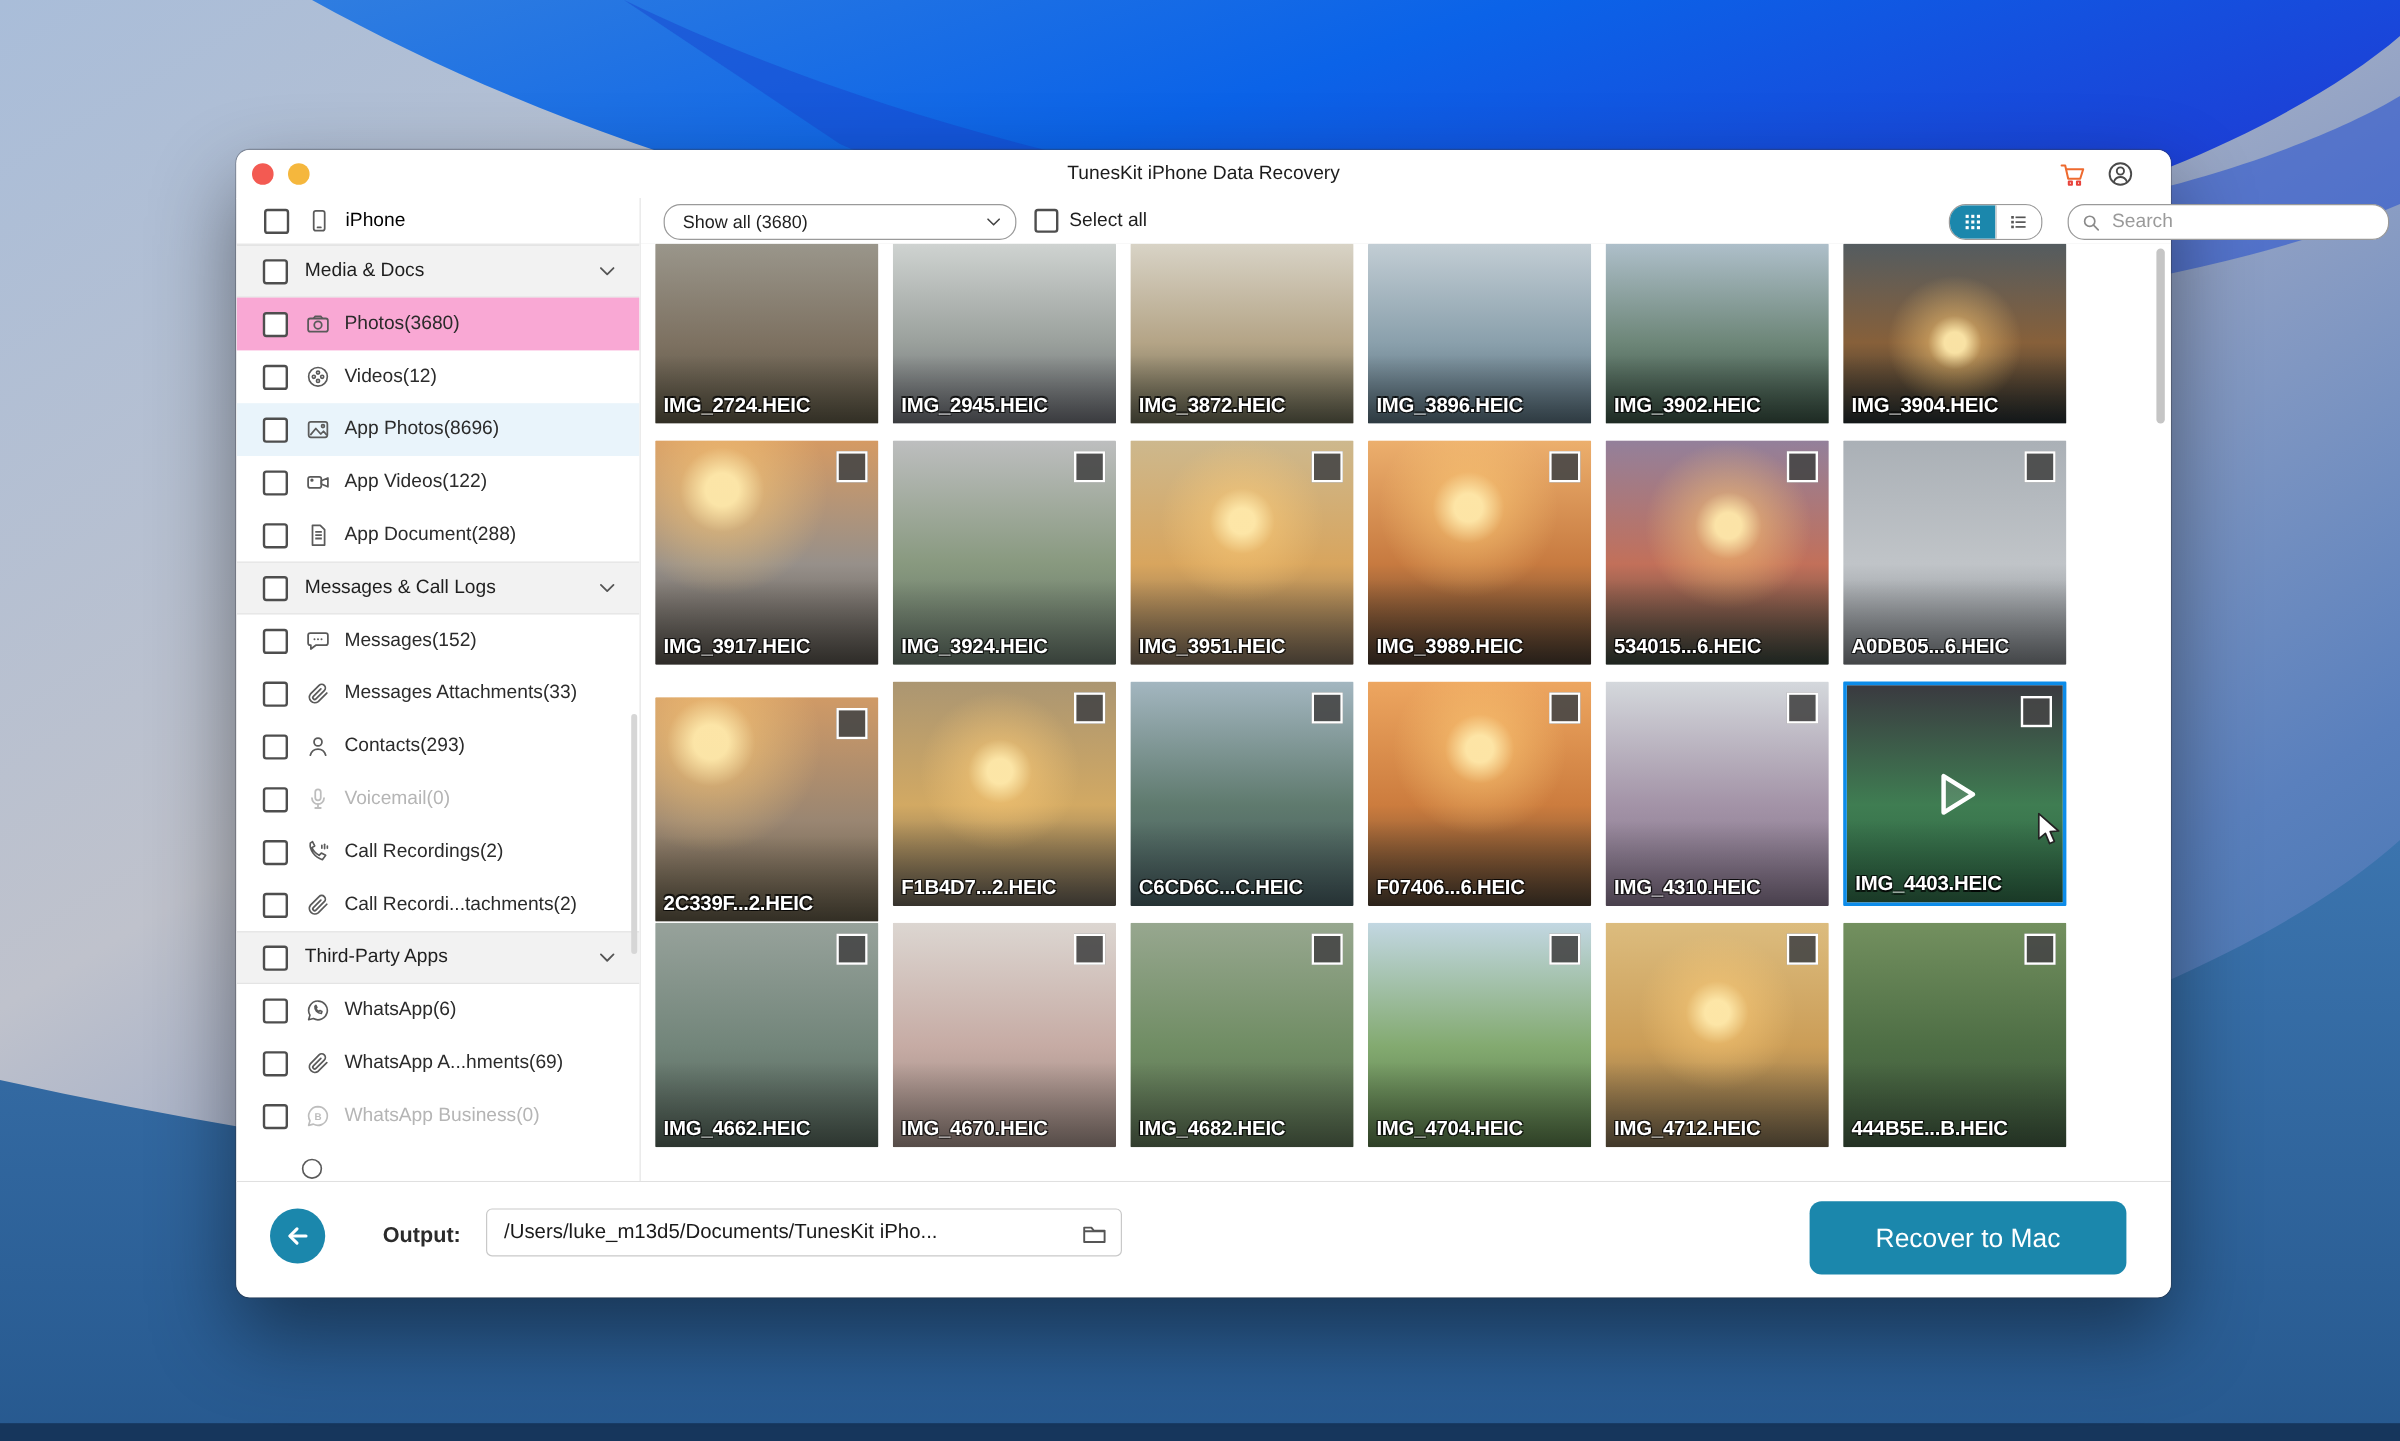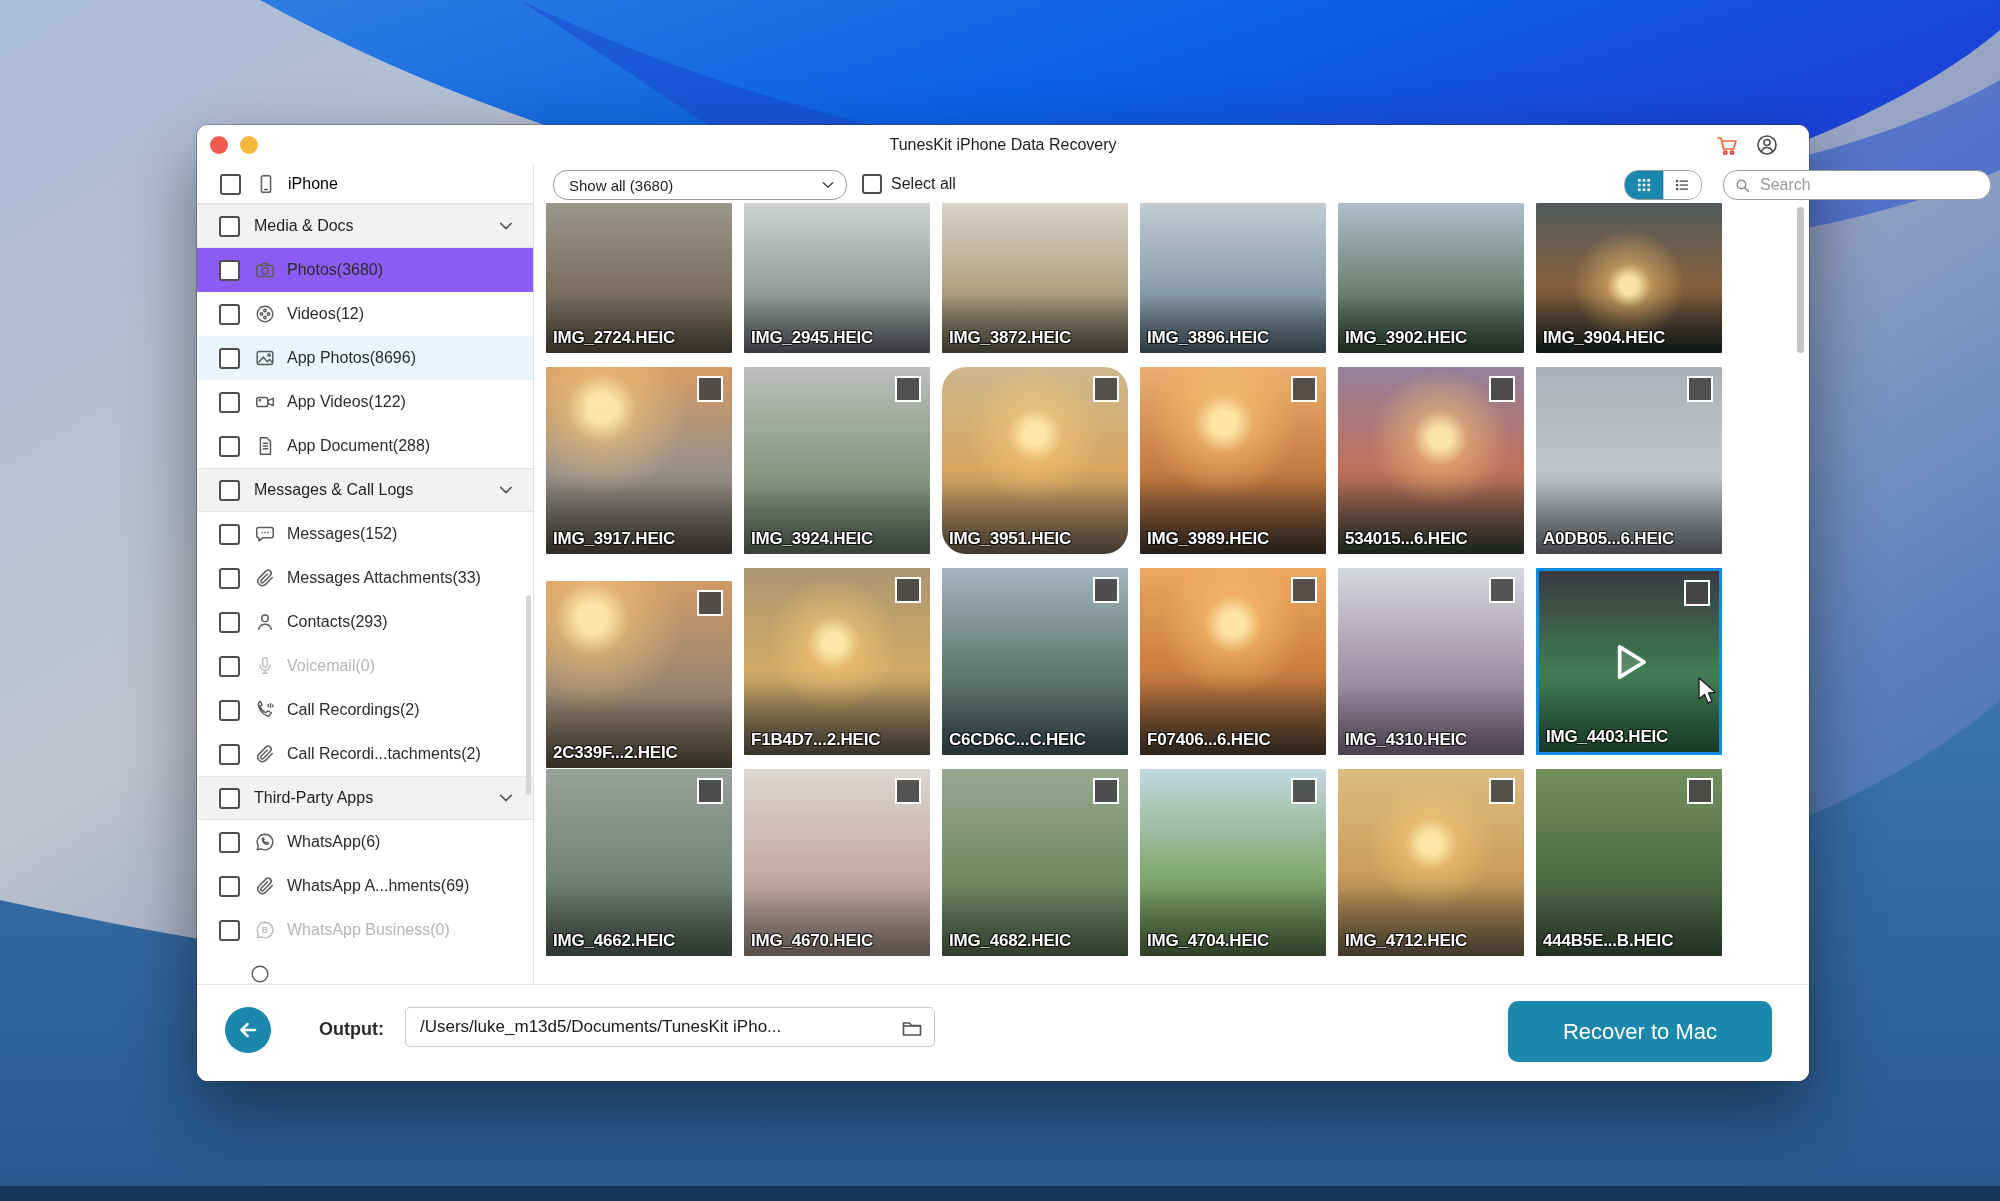--- a/index.html
+++ b/index.html
@@ -25,21 +25,21 @@
 
   
   .sidebar{position:absolute;left:0;top:40px;width:336px;bottom:96px;background:#fff;
     border-right:1px solid #e0e0e0;overflow:hidden;}
   .device-row{position:absolute;left:0;top:0;width:100%;height:38px;border-bottom:1px solid #e0e0e0;
     display:flex;align-items:center;}
   .s-list{position:absolute;left:0;top:39px;right:0;bottom:0;overflow:hidden;}
   .s-row{height:44px;display:flex;align-items:center;font-size:16px;color:#2b2b2b;position:relative;}
   .s-row.section{background:#f2f2f2;border-top:1px solid #e4e4e4;border-bottom:1px solid #e4e4e4;
     height:42px;color:#1f1f1f;}
-  .s-row.selected{background:#8b5cf6;}
+  .s-row.selected{background:#f9a8d4;}
   .s-row.tinted{background:#e9f4fb;}
   .s-row.disabled .s-label{color:#b5b5b5;}
   .s-row.disabled .s-icon{color:#bdbdbd;}
   .s-check{width:17px;height:17px;border:2px solid #4e4e4e;border-radius:3px;background:#fff;
     margin-left:22px;flex:0 0 auto;}
   .s-icon{width:22px;height:22px;margin-left:14px;color:#5a5a5a;flex:0 0 auto;}
   .s-icon svg{width:22px;height:22px;}
   .s-row.section .s-label{margin-left:14px;}
   .s-label{margin-left:11px;white-space:nowrap;}
   .s-chev{position:absolute;right:18px;top:12px;width:18px;height:18px;color:#555;}
@@ -385,21 +385,21 @@
           <span class="tile-name">IMG_3904.HEIC</span>
         </div>
         <div class="tile" style="left: 12px; top: 164px; height: 187px; background: linear-gradient(rgba(0, 0, 0, 0) 62%, rgba(0, 0, 0, 0.42)), radial-gradient(circle at 30% 22%, rgba(255, 233, 170, 0.95) 0px, rgba(255, 233, 170, 0.95) 7%, rgba(255, 205, 120, 0.45) 18%, rgba(255, 205, 120, 0) 45%), linear-gradient(rgb(213, 154, 99) 0%, rgb(151, 144, 138) 55%, rgb(78, 74, 68) 100%);">
           <span class="tile-check"></span>
           <span class="tile-name">IMG_3917.HEIC</span>
         </div>
         <div class="tile" style="left: 210px; top: 164px; height: 187px; background: linear-gradient(rgba(0, 0, 0, 0) 62%, rgba(0, 0, 0, 0.42)), linear-gradient(rgb(189, 190, 191) 0%, rgb(136, 153, 127) 55%, rgb(94, 109, 98) 100%);">
           <span class="tile-check"></span>
           <span class="tile-name">IMG_3924.HEIC</span>
         </div>
-        <div class="tile" style="left: 408px; top: 164px; height: 187px; background: linear-gradient(rgba(0, 0, 0, 0) 62%, rgba(0, 0, 0, 0.42)), radial-gradient(circle at 50% 36%, rgba(255, 233, 170, 0.95) 0px, rgba(255, 233, 170, 0.95) 7%, rgba(255, 205, 120, 0.45) 18%, rgba(255, 205, 120, 0) 45%), linear-gradient(rgb(205, 184, 141) 0%, rgb(216, 165, 94) 55%, rgb(110, 96, 80) 100%); border-radius: 24px;">
+        <div class="tile" style="left: 408px; top: 164px; height: 187px; background: linear-gradient(rgba(0, 0, 0, 0) 62%, rgba(0, 0, 0, 0.42)), radial-gradient(circle at 50% 36%, rgba(255, 233, 170, 0.95) 0px, rgba(255, 233, 170, 0.95) 7%, rgba(255, 205, 120, 0.45) 18%, rgba(255, 205, 120, 0) 45%), linear-gradient(rgb(205, 184, 141) 0%, rgb(216, 165, 94) 55%, rgb(110, 96, 80) 100%);">
           <span class="tile-check"></span>
           <span class="tile-name">IMG_3951.HEIC</span>
         </div>
         <div class="tile" style="left: 606px; top: 164px; height: 187px; background: linear-gradient(rgba(0, 0, 0, 0) 62%, rgba(0, 0, 0, 0.42)), radial-gradient(circle at 45% 30%, rgba(255, 233, 170, 0.95) 0px, rgba(255, 233, 170, 0.95) 7%, rgba(255, 205, 120, 0.45) 18%, rgba(255, 205, 120, 0) 45%), linear-gradient(rgb(236, 175, 109) 0%, rgb(199, 122, 64) 55%, rgb(64, 52, 42) 100%);">
           <span class="tile-check"></span>
           <span class="tile-name">IMG_3989.HEIC</span>
         </div>
         <div class="tile" style="left: 804px; top: 164px; height: 187px; background: linear-gradient(rgba(0, 0, 0, 0) 62%, rgba(0, 0, 0, 0.42)), radial-gradient(circle at 55% 38%, rgba(255, 233, 170, 0.95) 0px, rgba(255, 233, 170, 0.95) 7%, rgba(255, 205, 120, 0.45) 18%, rgba(255, 205, 120, 0) 45%), linear-gradient(rgb(147, 128, 155) 0%, rgb(194, 112, 90) 55%, rgb(49, 61, 53) 100%);">
           <span class="tile-check"></span>
           <span class="tile-name">534015...6.HEIC</span>

